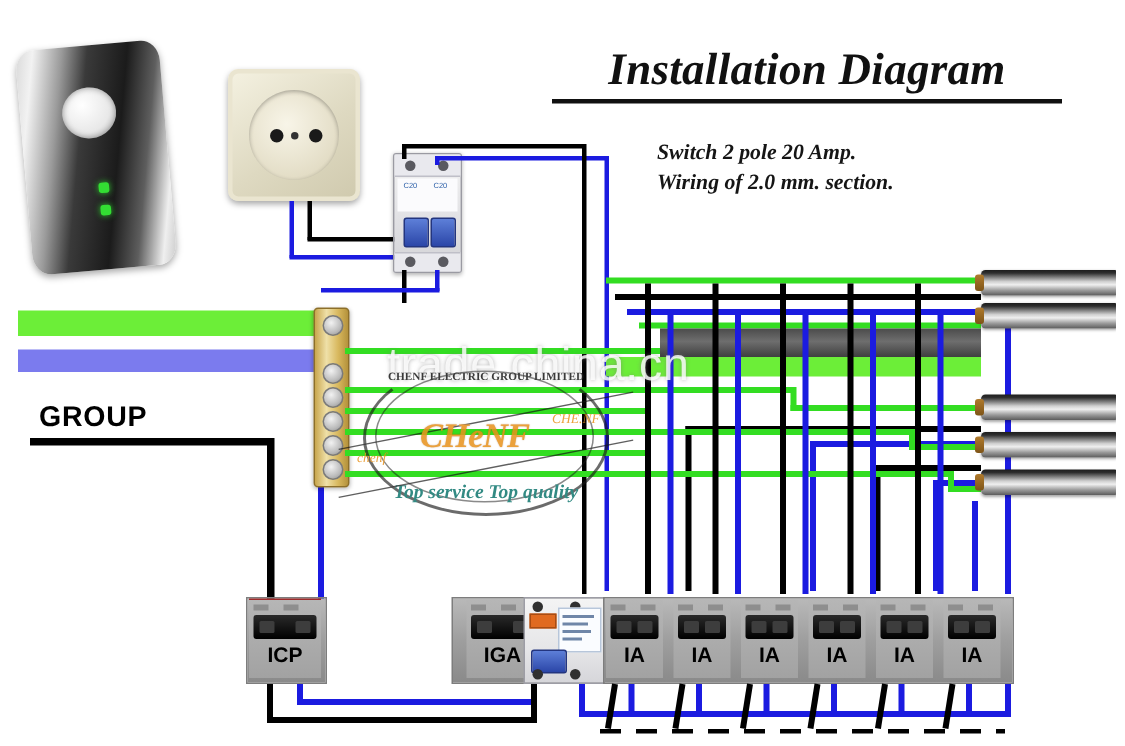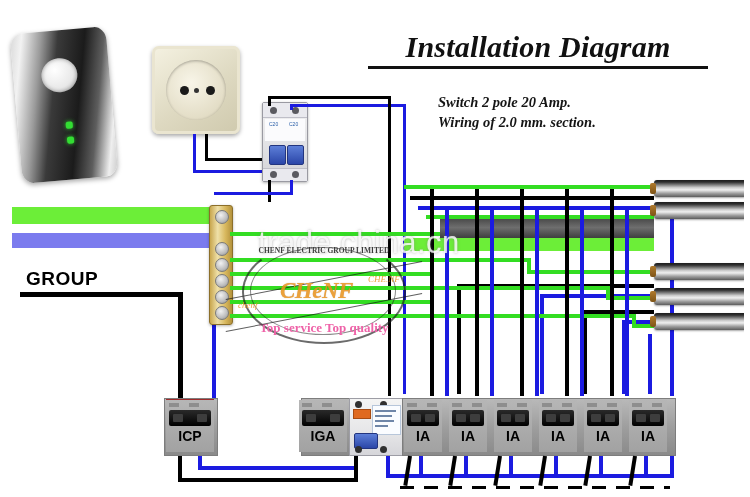--- a/index.html
+++ b/index.html
@@ -136,21 +136,21 @@
     font-family:"Liberation Serif",serif;font-style:italic;font-size:9px;color:#e8911a;}
   .stamp .sw-sm{position:absolute;left:10px;top:62px;
     font-family:"Liberation Serif",serif;font-style:italic;font-size:9px;color:#e8911a;}
   .stamp .ring{position:absolute;left:14px;top:2px;width:160px;height:100px;border-radius:50%;
     border:2px solid rgba(25,25,25,.75);border-top-color:transparent;}
   .stamp .ring2{position:absolute;left:22px;top:9px;width:144px;height:86px;border-radius:50%;
     border:1px solid rgba(25,25,25,.6);}
   .stamp .arc-top{position:absolute;left:28px;top:8px;width:136px;text-align:center;
     font-family:"Liberation Serif",serif;font-size:7.5px;font-weight:bold;color:#1a1a1a;}
   .stamp .arc-bot{position:absolute;left:24px;top:82px;width:144px;text-align:center;
-    font-family:"Liberation Serif",serif;font-weight:bold;font-size:13px;color:#ec4899;}
+    font-family:"Liberation Serif",serif;font-style:italic;font-weight:bold;font-size:13px;color:#0f766e;}
   .stamp .slash{position:absolute;height:1.4px;background:rgba(20,20,20,.8);}
 </style>
 </head>
 <body>
 
 <div id="stage">
 
   <div class="title">Installation Diagram</div>
   <div class="spec">
     <div>Switch 2 pole 20 Amp.</div>
@@ -287,21 +287,21 @@
     <div class="body"></div>
     <div class="tinyrow">
       <span class="tiny" style="left:0;"></span>
         <span class="tiny" style="left:20px;"></span>
     </div>
     <div class="sw"></div>
     <div class="name">ICP</div>
   </div>
 
   <div class="rail" style="left:301px;top:398px;width:100px;height:56px;"></div>
-  <div class="mcb wide" style="left:299px;top:400px;">
+  <div class="mcb wide" style="left:311px;top:400px;">
     <div class="body"></div>
     <div class="tinyrow">
       <span class="tiny" style="left:0;"></span>
         <span class="tiny" style="left:20px;"></span>
     </div>
     <div class="sw"></div>
     <div class="name">IGA</div>
   </div>
   <div class="rcd">
     <div class="scr" style="left:5px;top:2px;"></div>

